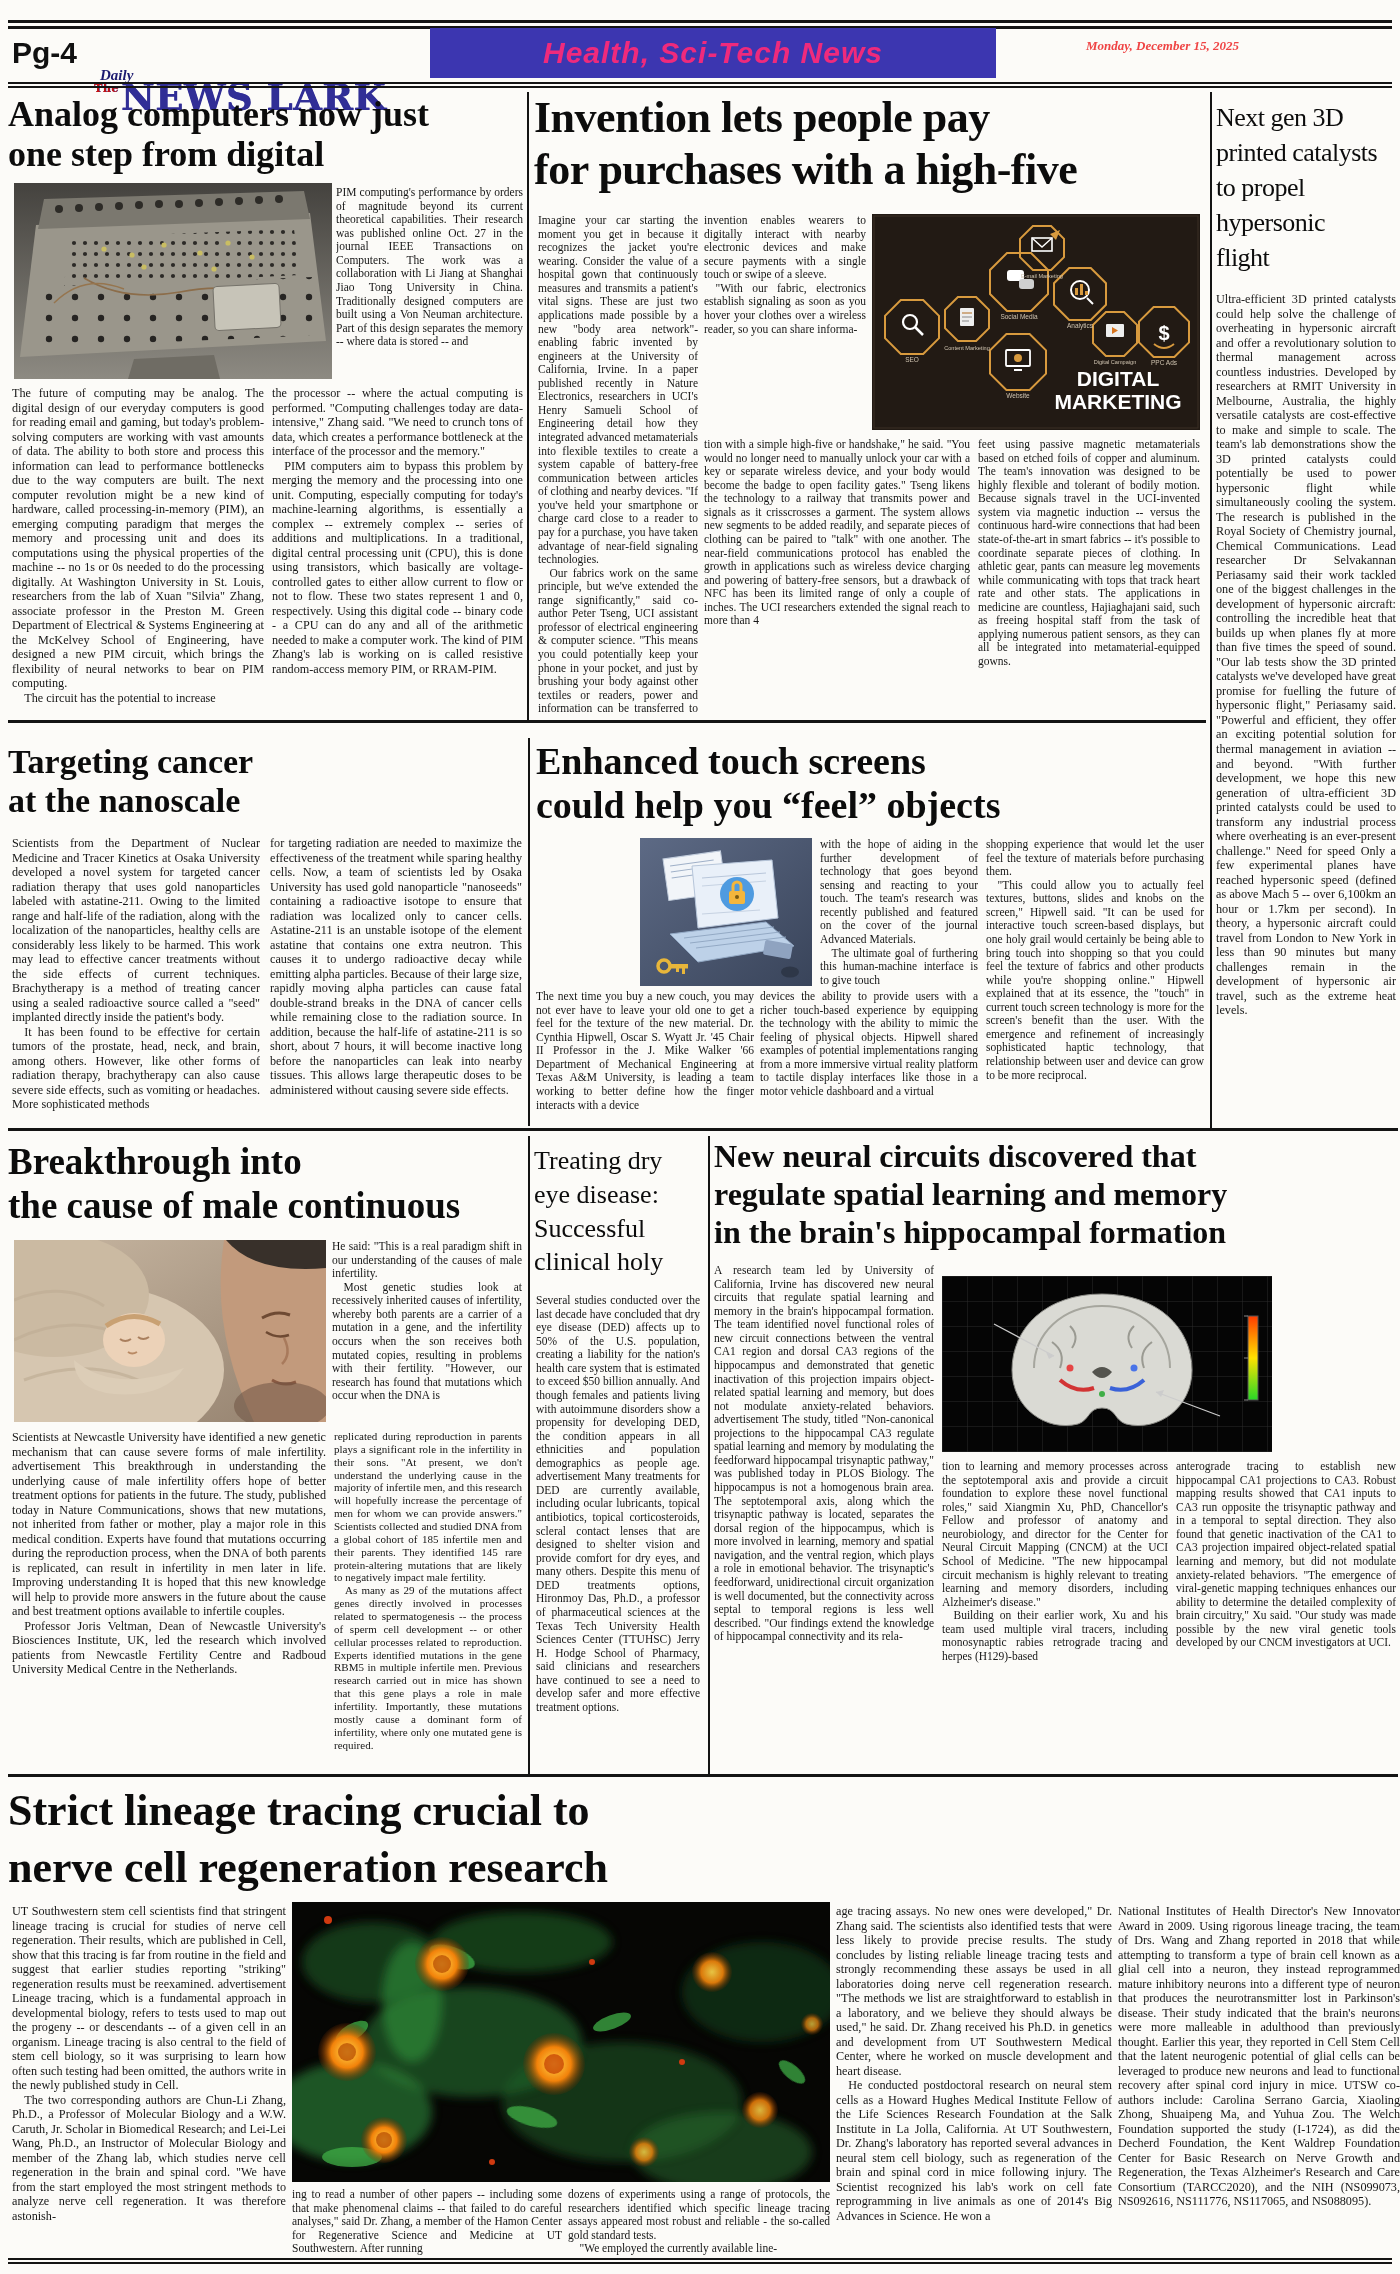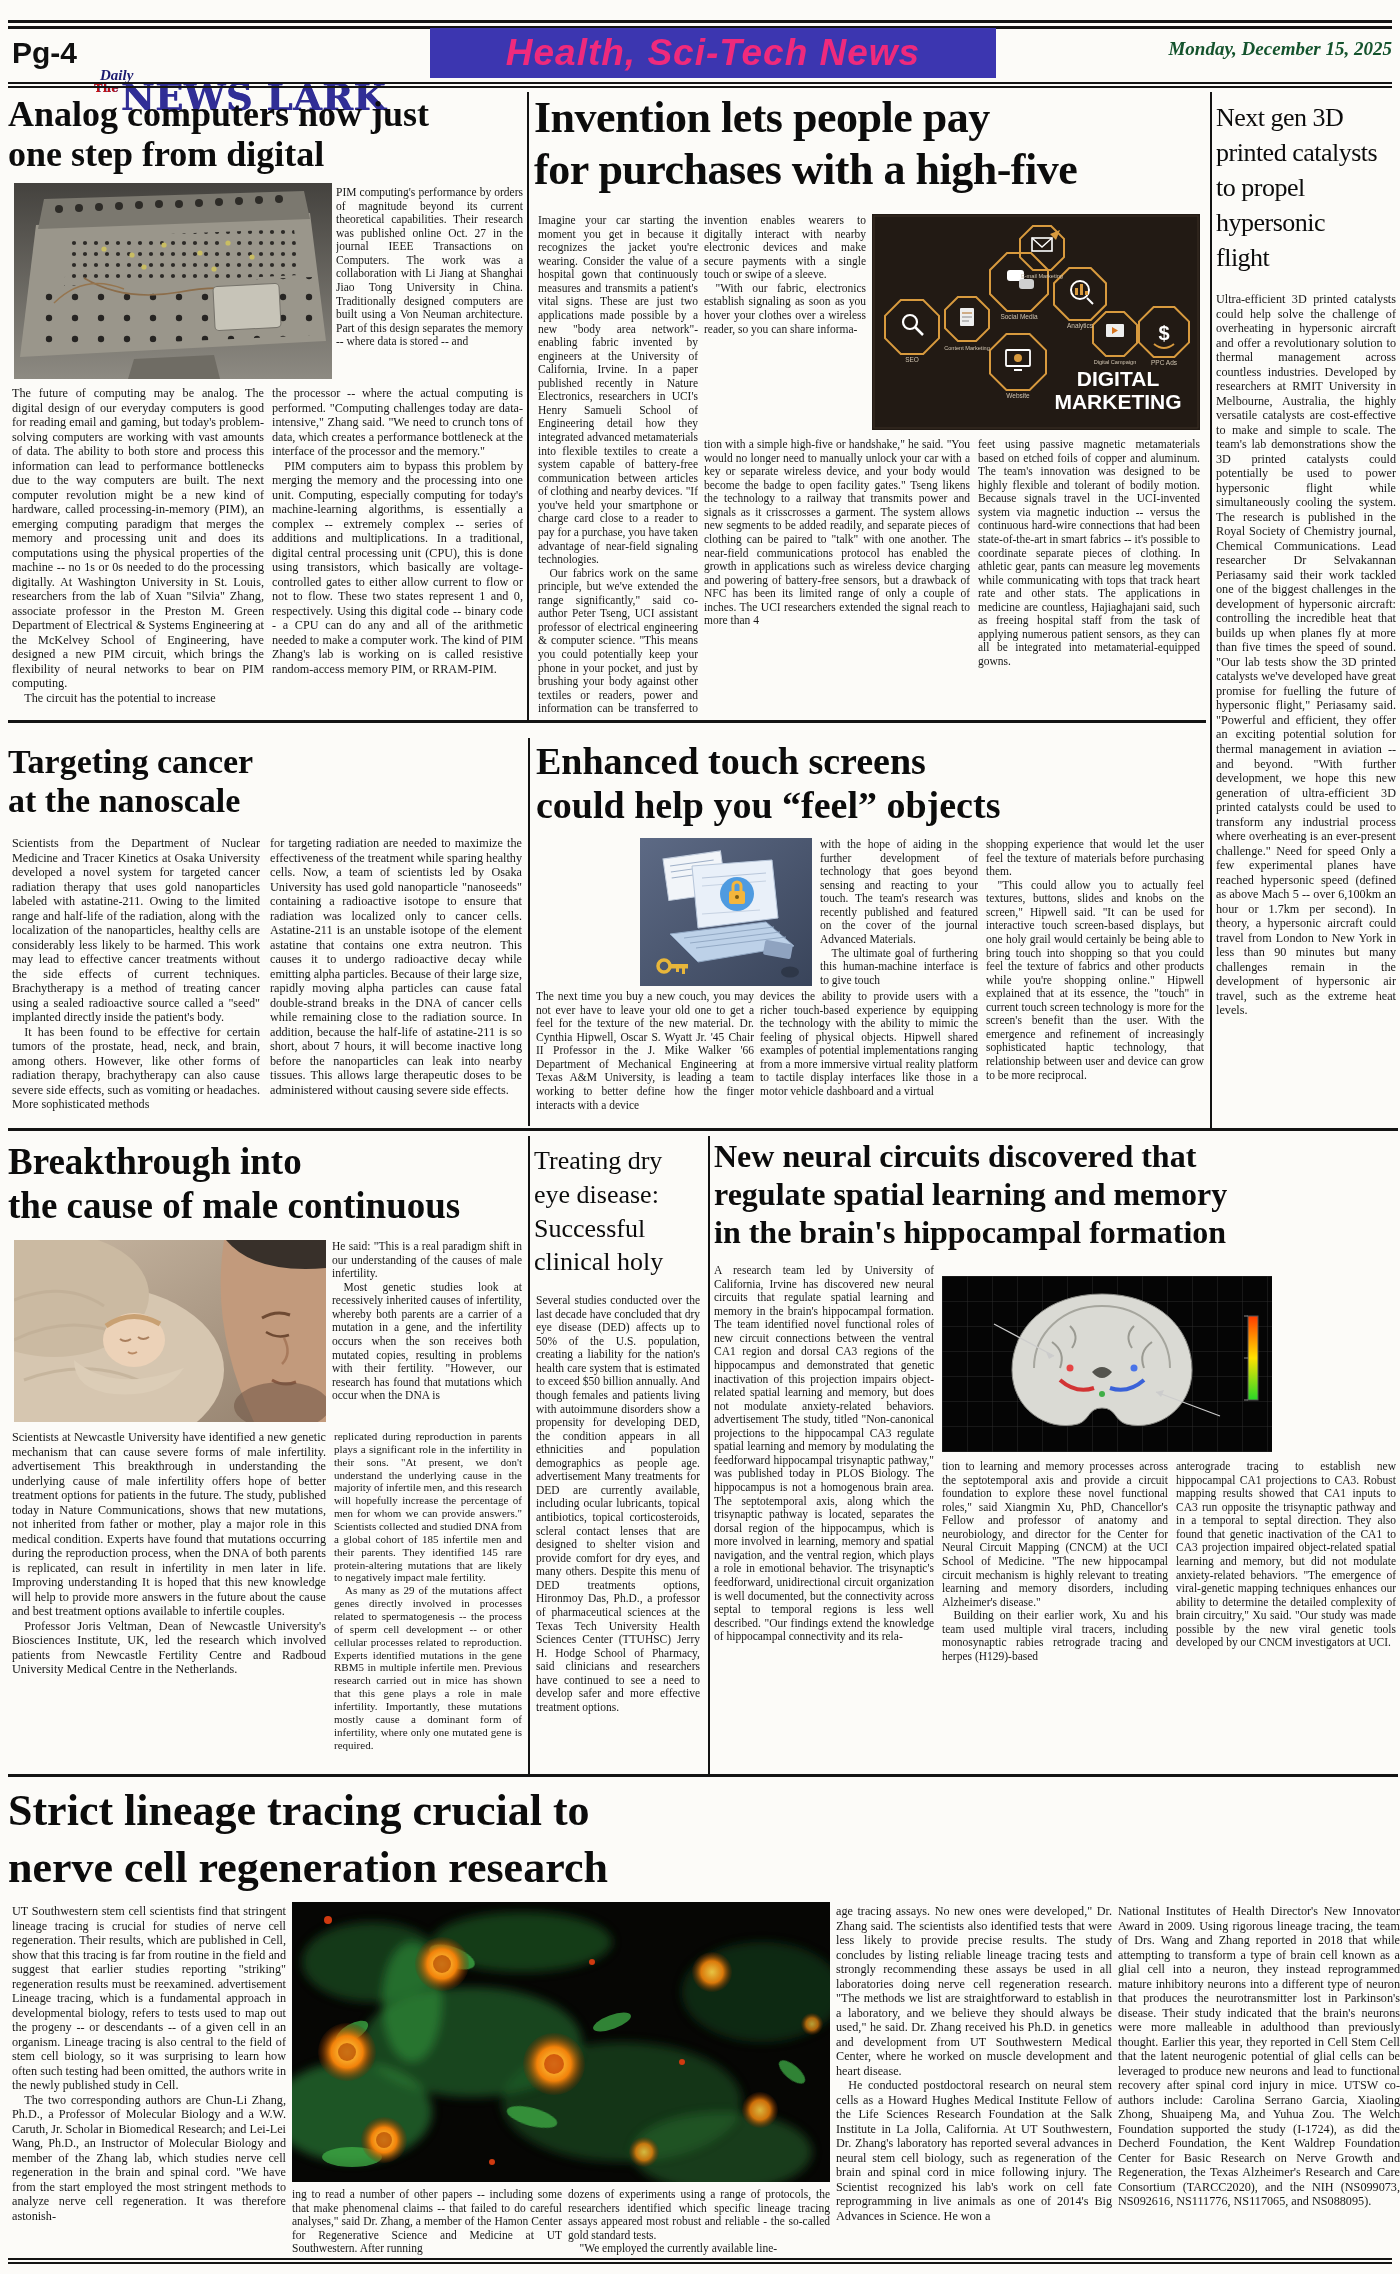--- a/index.html
+++ b/index.html
@@ -17,22 +17,22 @@
   .drthin{border-top:2px solid #141414;border-bottom:2px solid #141414;height:2px;}
   .hr3{background:#141414;height:3px;}
   .vr{background:#141414;width:2px;}
   .pg{font-family:"Liberation Sans",sans-serif;font-weight:800;font-size:30px;color:#111;}
   .daily{display:block;font-size:15px;font-weight:bold;font-style:italic;color:#1c1a70;margin:0 0 -4px 6px;}
   .mast{font-family:"DejaVu Serif",serif;font-weight:800;font-size:37px;line-height:.95;
         color:#312e96;letter-spacing:.5px;text-shadow:.6px 0 #312e96;}
   .the{display:inline-block;font-size:11px;color:#c41111;font-weight:bold;margin-right:2px;vertical-align:18px;}
   .banner{background:#3c36b0;display:flex;align-items:center;justify-content:center;}
   .banner span{font-family:"Liberation Sans",sans-serif;font-style:italic;font-weight:800;
-        font-size:37px;color:#ef2a7c;letter-spacing:1px;text-align:center;}
-  .date{font-style:italic;font-weight:bold;font-size:19px;color:#14532d;text-align:right;}
+        font-size:30px;color:#ef2a7c;letter-spacing:1px;text-align:center;}
+  .date{font-style:italic;font-weight:bold;font-size:13px;color:#ef4444;text-align:left;}
   svg text{font-family:"Liberation Sans",sans-serif;}
 </style>
 </head>
 <body>
 
 <div class="page">
 
   <div class="abs dr" style="left:8px;top:20px;width:1384px;"></div>
   <div class="abs pg" style="left:12px;top:36px;">Pg-4</div>
   <div class="abs" style="left:94px;top:24px;margin-top:43px;">

